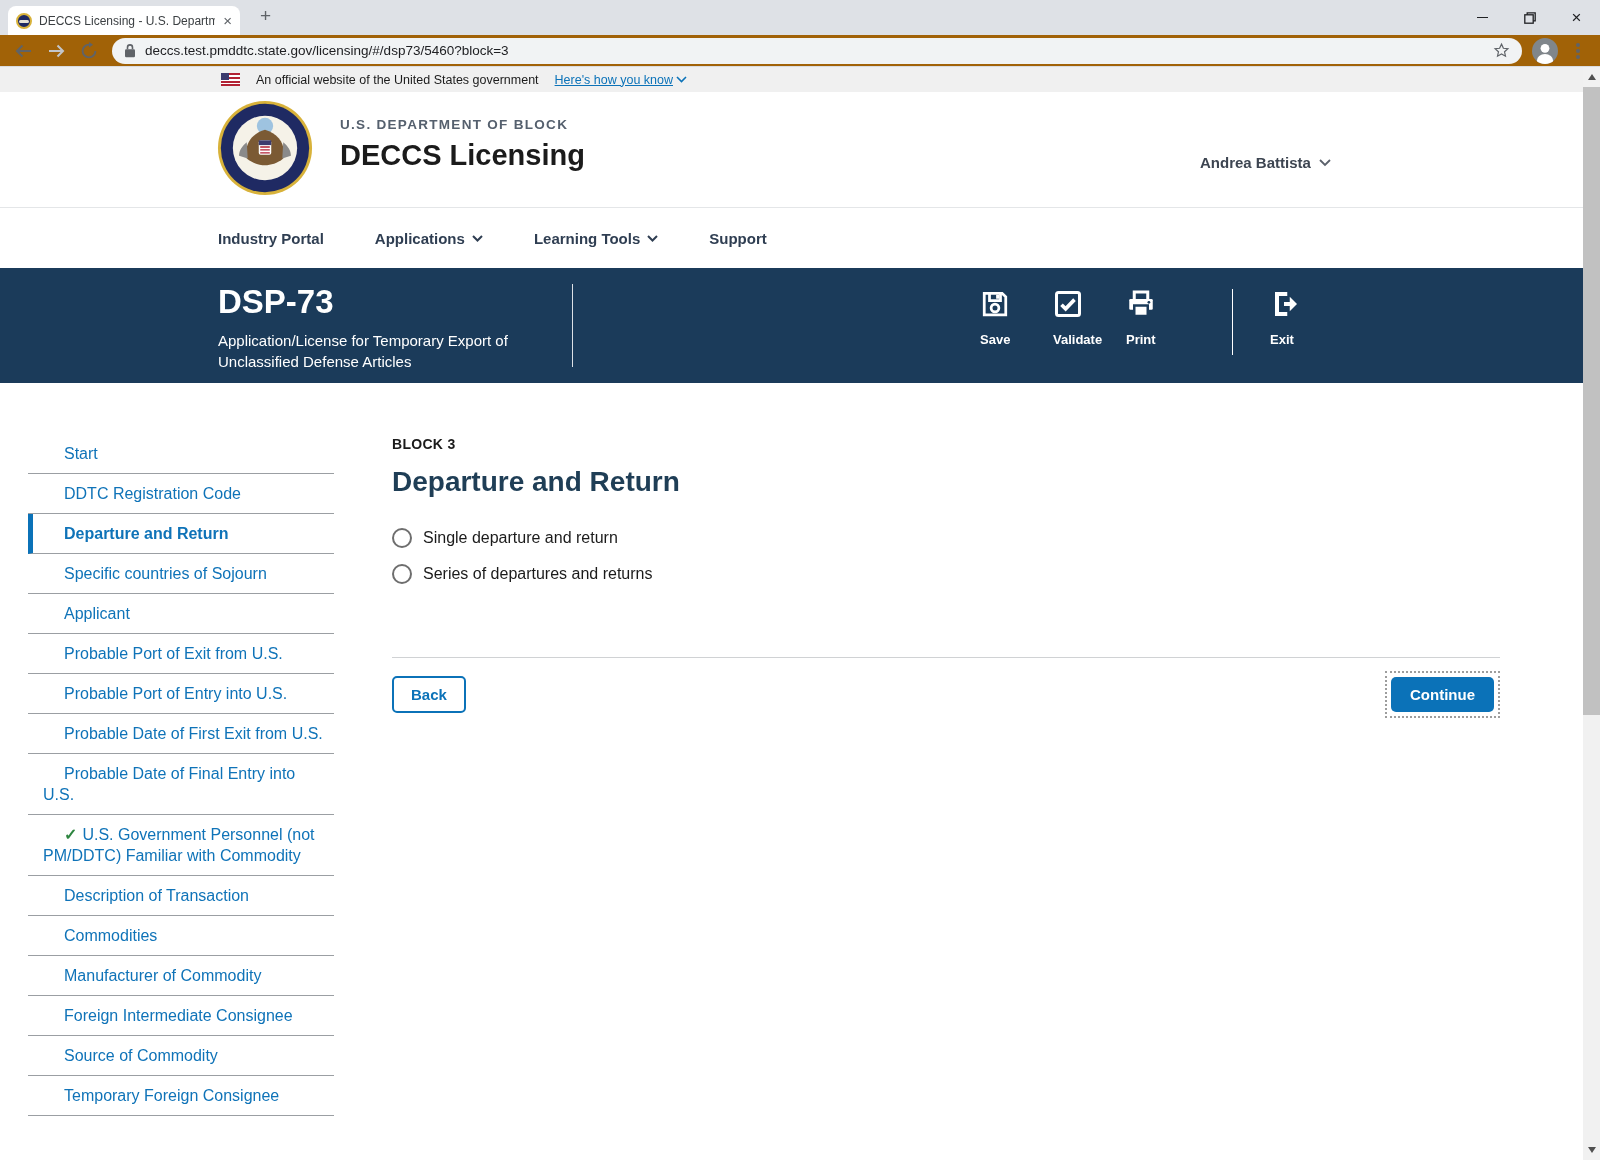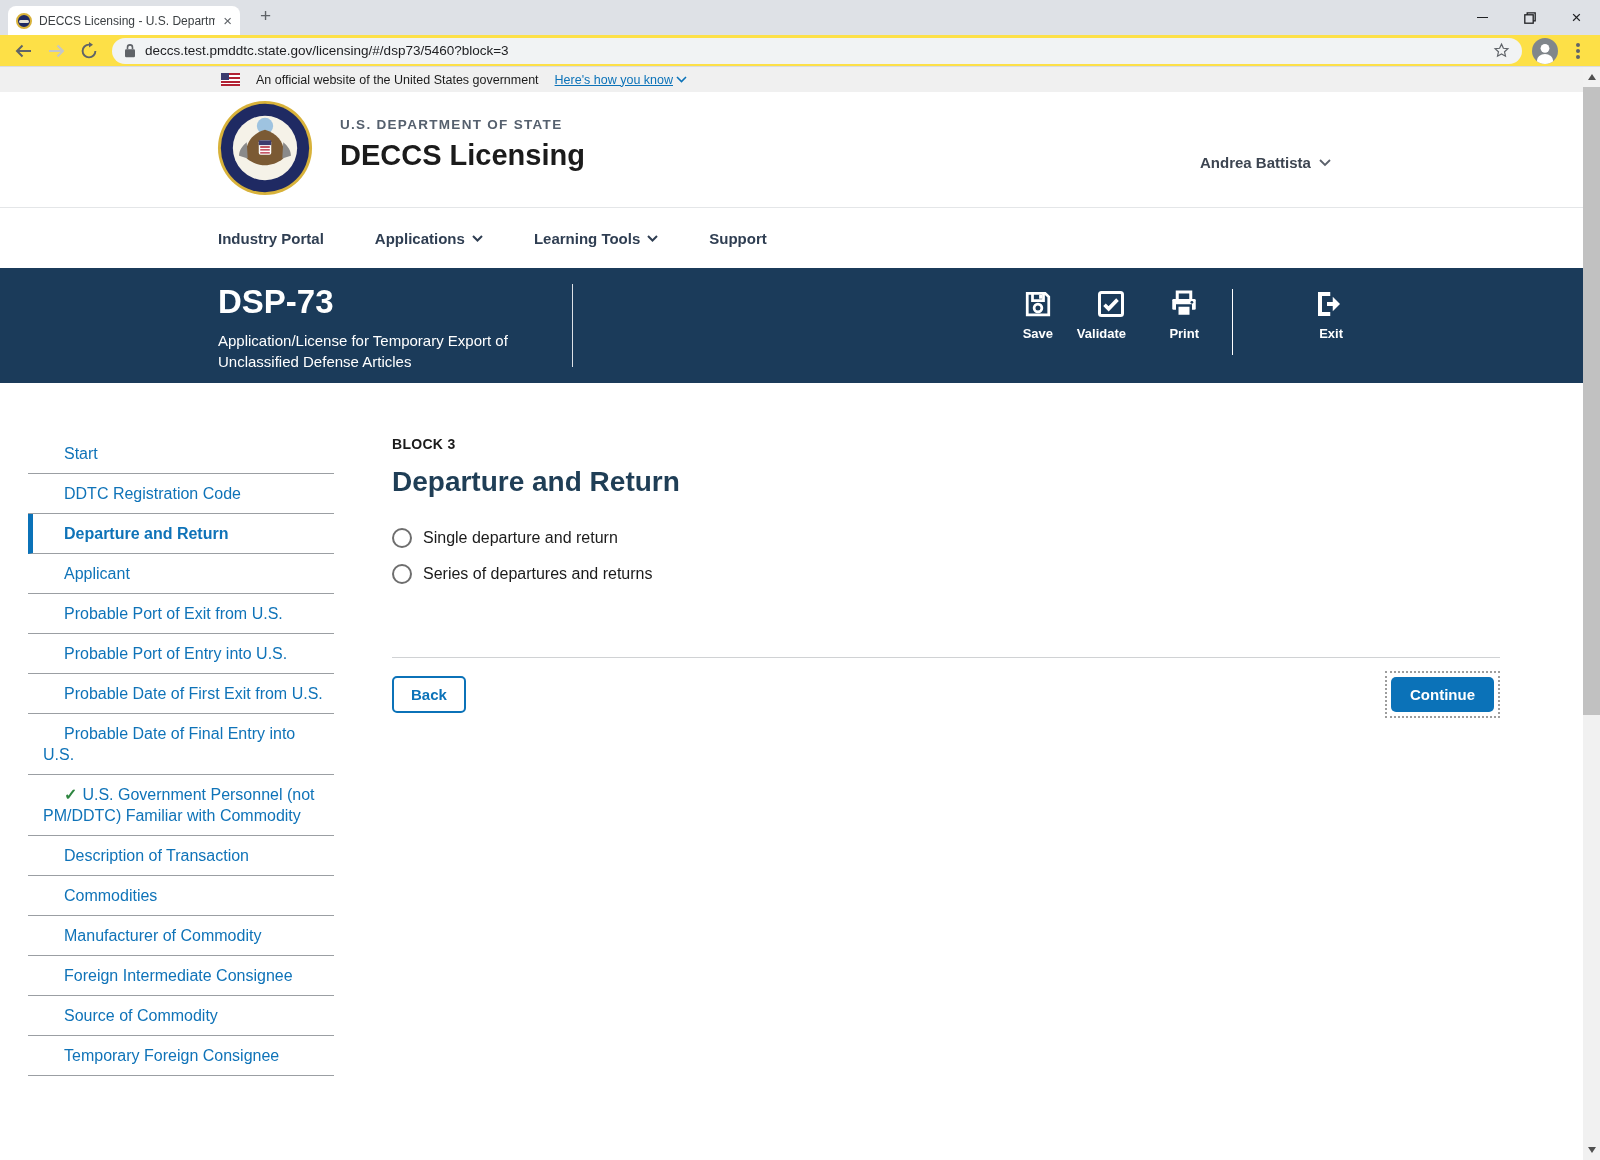--- a/index.html
+++ b/index.html
@@ -11,21 +11,21 @@
   .favicon { width:16px; height:16px; border-radius:50%; background:#1f2a63; border:2px solid #d8b23a; position:relative; flex:none; }
   .favicon::after { content:""; position:absolute; left:1px; right:1px; top:5px; height:3px; background:#e8e4d8; border-radius:2px; }
   .tab-title { font-size:12px; color:#3c4043; white-space:nowrap; overflow:hidden; flex:1; margin:0 8px 0 7px; }
   .tab-close { color:#5f6368; font-size:15px; line-height:15px; cursor:pointer; }
   .newtab { position:absolute; left:260px; top:5px; font-size:19px; color:#5f6368; cursor:pointer; }
   .win-controls { position:absolute; right:0; top:0; height:35px; display:flex; }
   .wc { width:47px; height:35px; display:flex; align-items:center; justify-content:center; color:#202124; cursor:pointer; }
   .min-glyph { width:11px; height:0; border-top:1.6px solid #202124; display:block; }
   .wc.close { font-size:17px; }
 
-  .toolbar { position:absolute; top:35px; left:0; width:1600px; height:32px; background:#fde047; border-bottom:1px solid #dadce0; display:flex; align-items:center; }
+  .toolbar { position:absolute; top:35px; left:0; width:1600px; height:32px; background:#a16207; border-bottom:1px solid #dadce0; display:flex; align-items:center; }
   .navbtn { margin-left:14px; display:flex; align-items:center; cursor:pointer; }
   .urlbar { flex:1; height:26px; background:#f1f3f4; border-radius:13px; margin:0 10px 0 14px; display:flex; align-items:center; padding:0 12px; }
   .url-text { font-size:13.5px; color:#202124; margin-left:9px; }
   .url-star { margin-left:auto; display:flex; cursor:pointer; }
   .avatar { margin-right:10px; display:flex; cursor:pointer; }
   .menu-dots { width:4px; height:4px; border-radius:50%; background:#5f6368; box-shadow:0 -6px 0 #5f6368, 0 6px 0 #5f6368; margin:0 20px 0 8px; cursor:pointer; }
 
   
   .page { position:absolute; top:67px; left:0; width:1583px; height:1093px; background:#fff; }
 
@@ -43,21 +43,21 @@
   .user-menu { position:absolute; left:1200px; top:62px; display:flex; align-items:center; gap:8px; font-size:15px; font-weight:bold; color:#3d4551; cursor:pointer; }
 
   .mainnav { height:61px; border-top:1px solid #e4e6e8; display:flex; align-items:center; gap:51px; padding-left:218px; background:#fff; }
   .nav-item { display:flex; align-items:center; gap:7px; font-size:15px; font-weight:bold; color:#2f3e52; cursor:pointer; }
 
   .formbanner { height:115px; background:#1b3b5a; position:relative; color:#fff; }
   .fb-code { position:absolute; left:218px; top:15px; font-size:33px; font-weight:bold; }
   .fb-desc { position:absolute; left:218px; top:63px; width:302px; font-size:15px; line-height:1.38; }
   .fb-vline { position:absolute; left:572px; top:16px; height:83px; width:1px; background:rgba(255,255,255,.85); }
   .fb-actions { position:absolute; left:980px; top:21px; display:flex; align-items:flex-start; }
-  .fb-action { width:73px; display:flex; flex-direction:column; align-items:flex-end; gap:4px; font-size:13px; font-weight:bold; cursor:pointer; }
+  .fb-action { width:73px; display:flex; flex-direction:column; align-items:flex-start; gap:10px; font-size:13px; font-weight:bold; cursor:pointer; }
   .fb-vdiv { width:1px; height:66px; background:#fff; margin-left:33px; }
   .fb-exit { margin-left:37px; }
 
   .content { position:relative; height:777px; }
   .sidebar { position:absolute; left:28px; top:51px; width:306px; }
   .side-item { border-bottom:1px solid #9b9fa3; padding:9px 6px 9px 15px; text-indent:21px; font-size:16px; line-height:21px; color:#0f73b8; cursor:pointer; }
   .side-item.active { font-weight:bold; border-left:5px solid #0b72b8; padding-left:10px; }
   .check { color:#2e8540; font-weight:bold; margin-right:5px; }
 
   .main-pane { position:absolute; left:392px; top:53px; width:1108px; }
@@ -171,21 +171,21 @@
         <circle cx="50" cy="50" r="33.5" fill="#f5f2e8"></circle>
         <circle cx="50" cy="27" r="8.5" fill="#9ec3e0"></circle>
         <path d="M50 31C36 35 28 46 31 61c6 5 13 7 19 7s13-2 19-7c3-15-5-26-19-30z" fill="#7b5a34"></path>
         <path d="M31 44c-5 4-8 9-8 14l9 3zM69 44c5 4 8 9 8 14l-9 3z" fill="#8a8a8a"></path>
         <rect x="43.5" y="42" width="13" height="15" rx="2" fill="#fff"></rect>
         <path d="M43.5 42h13v5h-13z" fill="#3c3b6e"></path>
         <path d="M45 49h10M45 52h10M45 55h10" stroke="#b22234" stroke-width="1.4"></path>
       </svg>
     </span>
     <div class="agency-wrap">
-      <div class="agency-label">U.S. DEPARTMENT OF STATE</div>
+      <div class="agency-label">U.S. DEPARTMENT OF BLOCK</div>
       <div class="app-title">DECCS Licensing</div>
     </div>
     <div class="user-menu">
       <span>Andrea Battista</span>
       <svg width="12" height="8" viewBox="0 0 12 8">
           <path d="M1 1l5 5 5-5" fill="none" stroke="#5b616b" stroke-width="1.8"></path>
         </svg>
     </div>
   </div>
 
@@ -250,20 +250,21 @@
           <span>Exit</span>
         </div>
       </div>
   </div>
 
   <div class="content">
     <div class="sidebar">
         <div class="side-item"><span>Start</span></div>
         <div class="side-item"><span>DDTC Registration Code</span></div>
         <div class="side-item active"><span>Departure and Return</span></div>
+        <div class="side-item"><span>Specific countries of Sojourn</span></div>
         <div class="side-item"><span>Applicant</span></div>
         <div class="side-item"><span>Probable Port of Exit from U.S.</span></div>
         <div class="side-item"><span>Probable Port of Entry into U.S.</span></div>
         <div class="side-item"><span>Probable Date of First Exit from U.S.</span></div>
         <div class="side-item"><span>Probable Date of Final Entry into U.S.</span></div>
         <div class="side-item"><span class="check">✓</span><span>U.S. Government Personnel (not PM/DDTC) Familiar with Commodity</span></div>
         <div class="side-item"><span>Description of Transaction</span></div>
         <div class="side-item"><span>Commodities</span></div>
         <div class="side-item"><span>Manufacturer of Commodity</span></div>
         <div class="side-item"><span>Foreign Intermediate Consignee</span></div>

